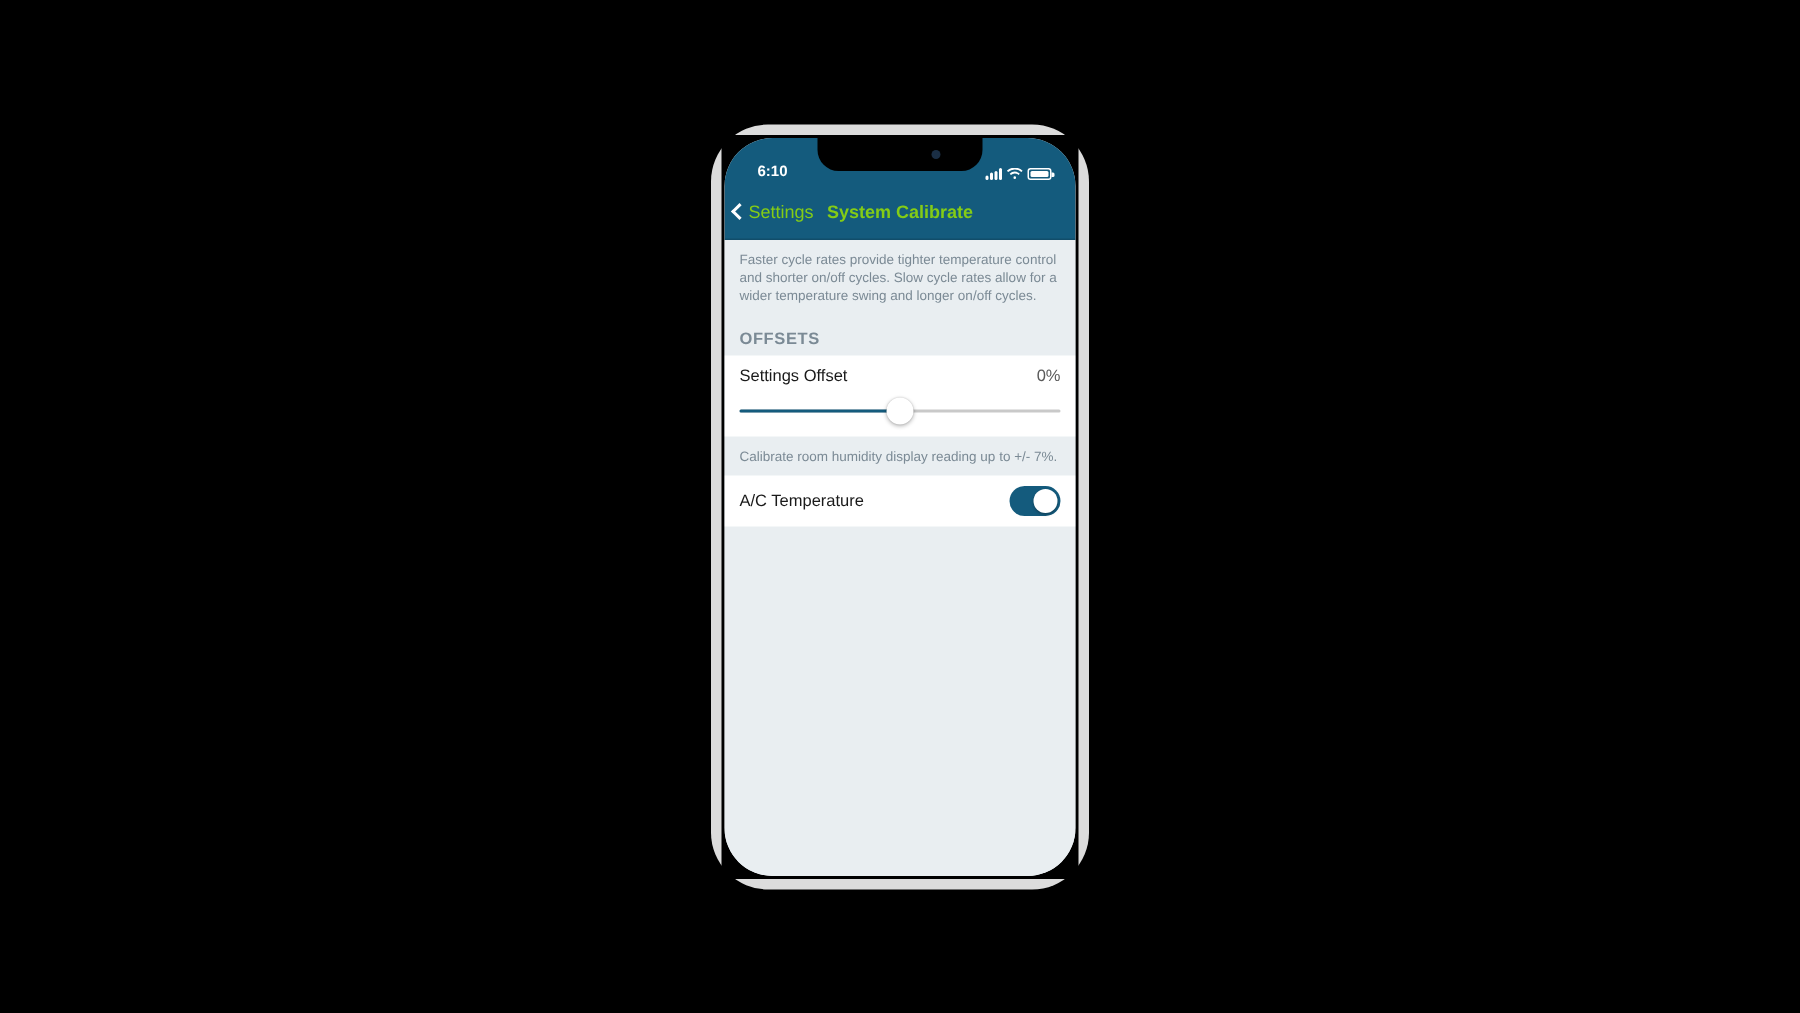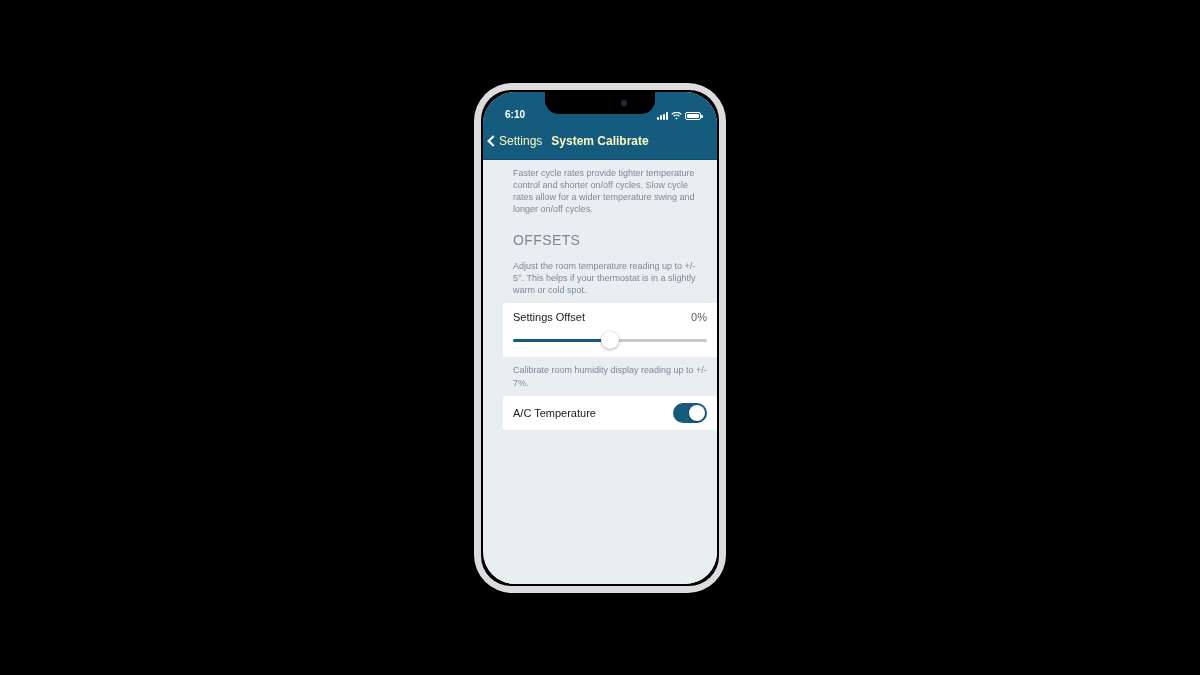--- a/index.html
+++ b/index.html
@@ -17,21 +17,21 @@
     height: 510px;
     background: #dcdcdc;
     border-radius: 38px;
     padding: 7px;
     position: relative;
   }
   .phone-inner {
     width: 100%;
     height: 100%;
     background: #000;
-    border-radius: 30px;
+    border-radius: 6px;
     padding: 2px;
     position: relative;
   }
   .screen {
     width: 100%;
     height: 100%;
     border-radius: 32px;
     overflow: hidden;
     background: #e9eef1;
     position: relative;
@@ -73,21 +73,21 @@
   .status-right {
     display: flex;
     gap: 3px;
     align-items: center;
   }
   .nav-bar {
     height: 36px;
     background: #145b7d;
     display: flex;
     align-items: center;
-    color: #fef9c3;
+    color: #84cc16;
     font-size: 12px;
     position: relative;
     border-bottom: 1px solid rgba(0,0,0,0.15);
   }
   .back-btn {
     display: flex;
     align-items: center;
     padding: 0 6px 0 6px;
     gap: 2px;
     cursor: pointer;
@@ -103,34 +103,34 @@
     position: absolute;
     left: 50%;
     transform: translateX(-50%);
     font-weight: 700;
     font-size: 12px;
   }
   .content {
     height: calc(100% - 68px);
     overflow: hidden;
     background: #e9eef1;
-    margin-left: 20px;
   }
   .help-text {
     font-size: 9px;
     line-height: 1.35;
     color: #7b8a95;
     padding: 7px 10px;
   }
   .section-header {
-    font-size: 14px;
+    font-size: 11px;
     letter-spacing: 0.4px;
     color: #7b8a95;
     padding: 10px 10px 5px 10px;
     text-transform: uppercase;
+    font-weight: bold;
   }
   .row {
     background: #fff;
     padding: 8px 10px;
   }
   .row-top {
     display: flex;
     justify-content: space-between;
     align-items: center;
     font-size: 11px;
@@ -272,21 +272,20 @@
         <div class="nav-title">System Calibrate</div>
       </div>
 
       <div class="content">
 
         <div class="help-text">Faster cycle rates provide tighter temperature control and shorter on/off cycles. Slow cycle rates allow for a wider temperature swing and longer on/off cycles.</div>
 
         <div class="section-header">OFFSETS</div>
 
 
-        <div class="help-text">Adjust the room temperature reading up to +/- 5°. This helps if your thermostat is in a slightly warm or cold spot.</div>
 
         <div class="row">
           <div class="row-top">
             <span>Settings Offset</span>
             <span class="row-value">0%</span>
           </div>
           <div class="slider-wrap">
             <div class="slider-track">
               <div class="slider-fill" id="hum-fill" style="width: 50%;"></div>
             </div>

